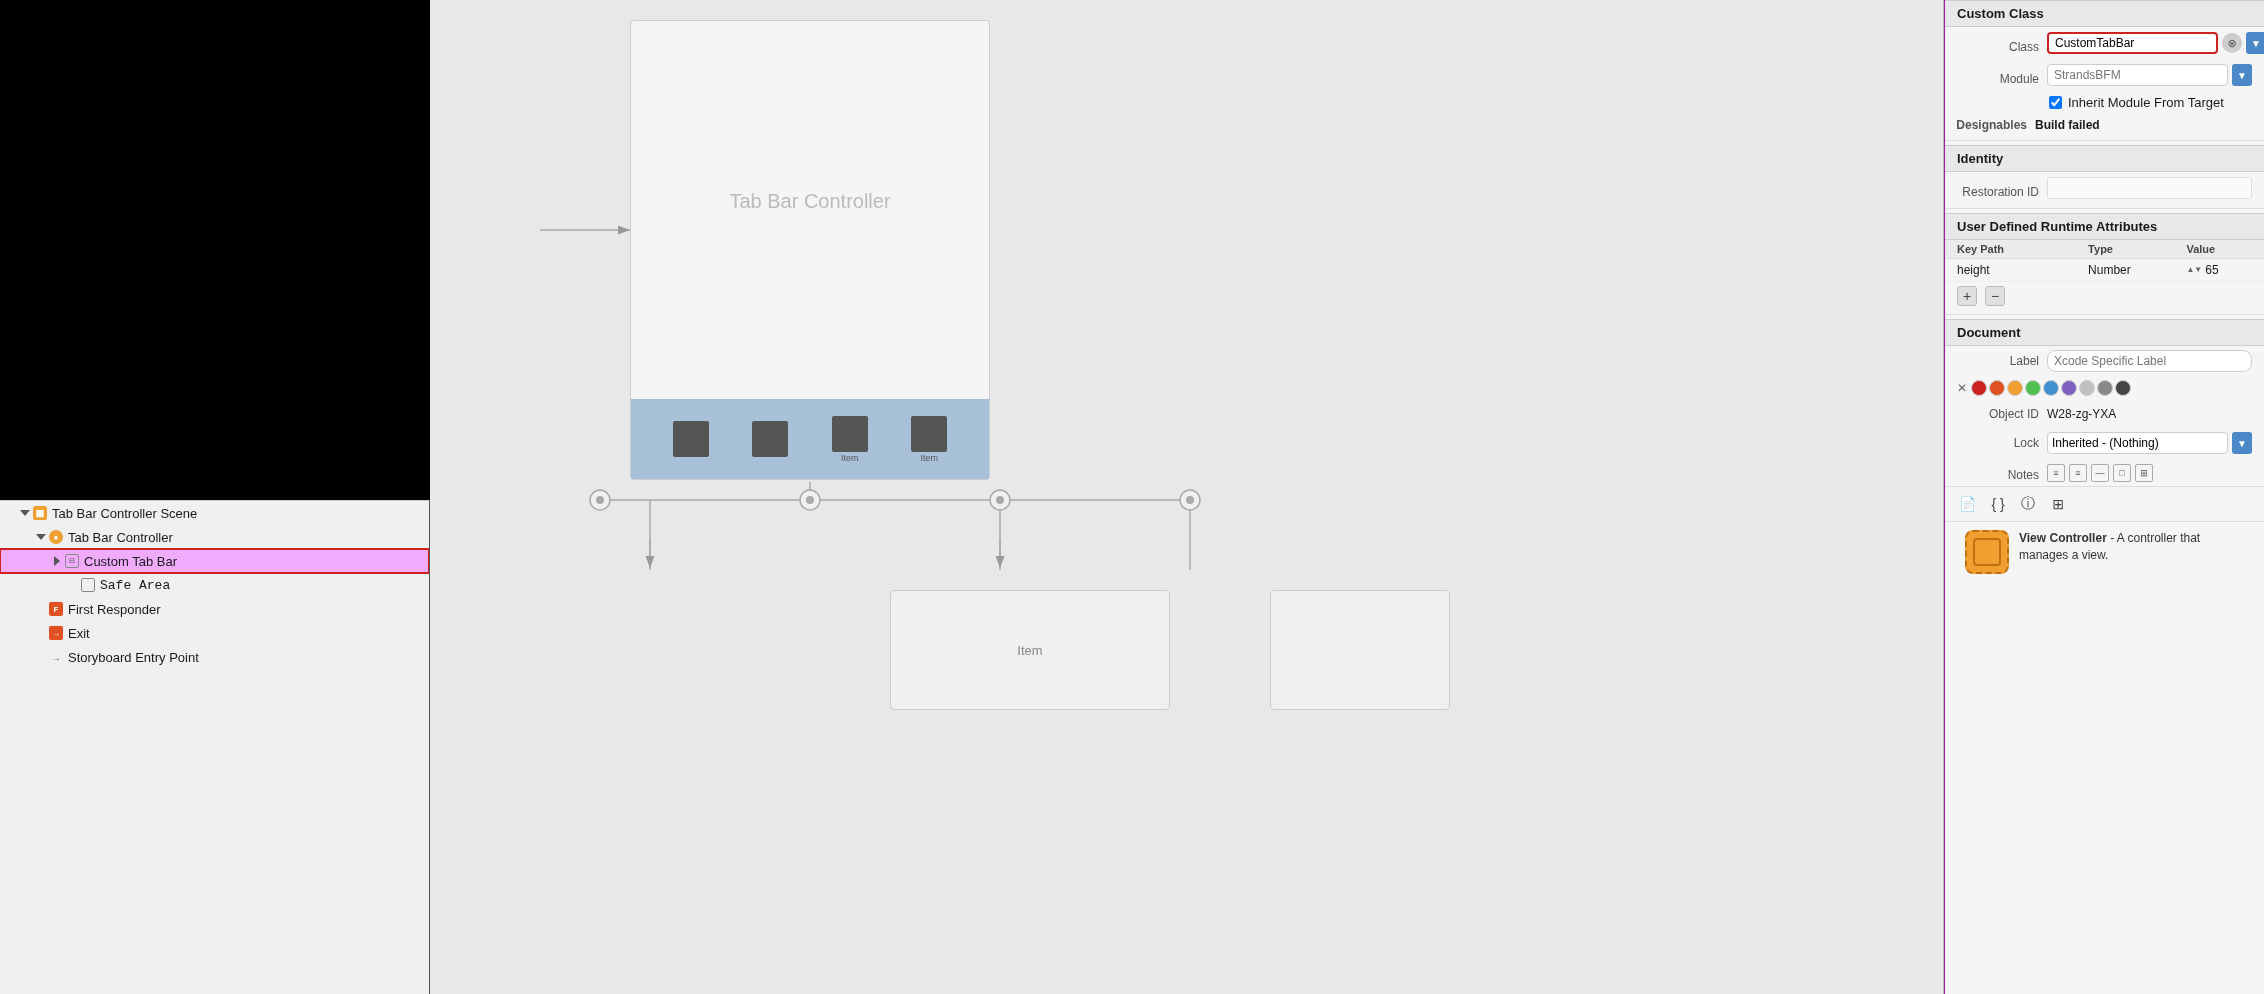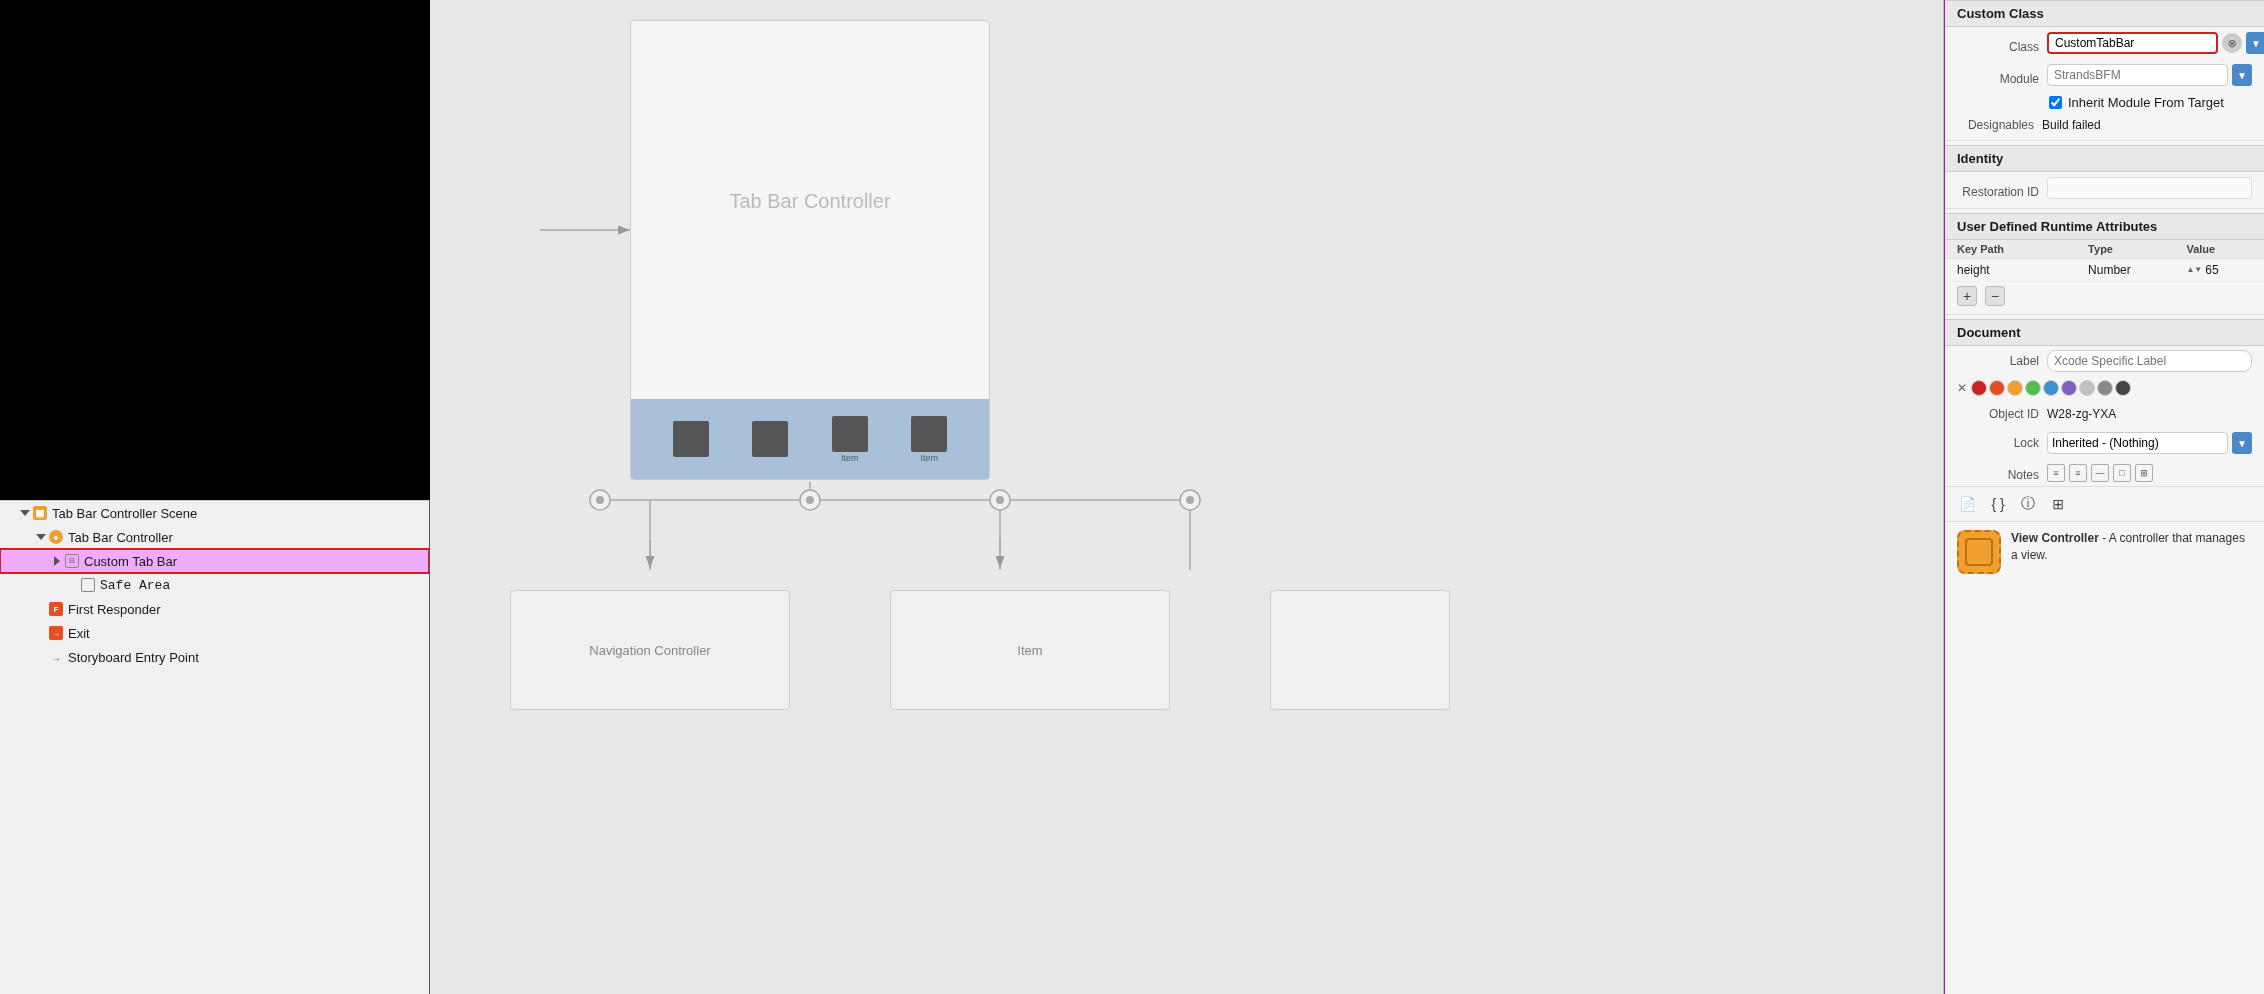--- a/index.html
+++ b/index.html
@@ -332,21 +332,22 @@
       padding: 4px 12px 4px 104px;
     }
 
     .checkbox-row input[type=checkbox] {
       margin-right: 6px;
     }
 
     .designables-row {
       display: flex;
       align-items: flex-end;
-      padding: 4px 7px;
+      padding: 4px 0;
+      font-weight: bold;
     }
 
     .designables-label {
       color: #555;
       font-size: 12px;
       text-align: right;
       width: 90px;
       flex-shrink: 0;
       padding-right: 8px;
     }
@@ -475,21 +476,21 @@
 
     .toolbar-icon {
       width: 22px; height: 22px;
       display: flex; align-items: center; justify-content: center;
       font-size: 14px; color: #444;
       cursor: pointer;
     }
 
     .vc-description-area {
       display: flex;
-      padding: 8px 12px;
+      padding: 8px 20px;
       gap: 10px;
       align-items: flex-start;
       border-top: 1px solid #ddd;
     }
 
     .vc-icon {
       width: 44px; height: 44px;
       background: #f0a030;
       border-radius: 8px;
       border: 2px dashed #c07010;
@@ -622,23 +623,20 @@
         <div style="width:36px;height:36px;background:#555;border-radius:2px;"></div>
         <span style="font-size:9px;color:#555;margin-top:1px;">Item</span>
       </div>
       <div class="tab-item-with-label">
         <div style="width:36px;height:36px;background:#555;border-radius:2px;"></div>
         <span style="font-size:9px;color:#555;margin-top:1px;">Item</span>
       </div>
     </div>
   </div>
 
-  <div class="nav-ctrl-box">
-    <span>Navigation Controller</span>
-  </div>
 
   <div class="item-box">
     <span>Item</span>
   </div>
 
   <div style="position:absolute;top:590px;left:840px;width:180px;height:120px;background:#f0f0f0;border:1px solid #ccc;border-radius:4px;"></div>
 </div>
 
 <div class="right-panel">
 

